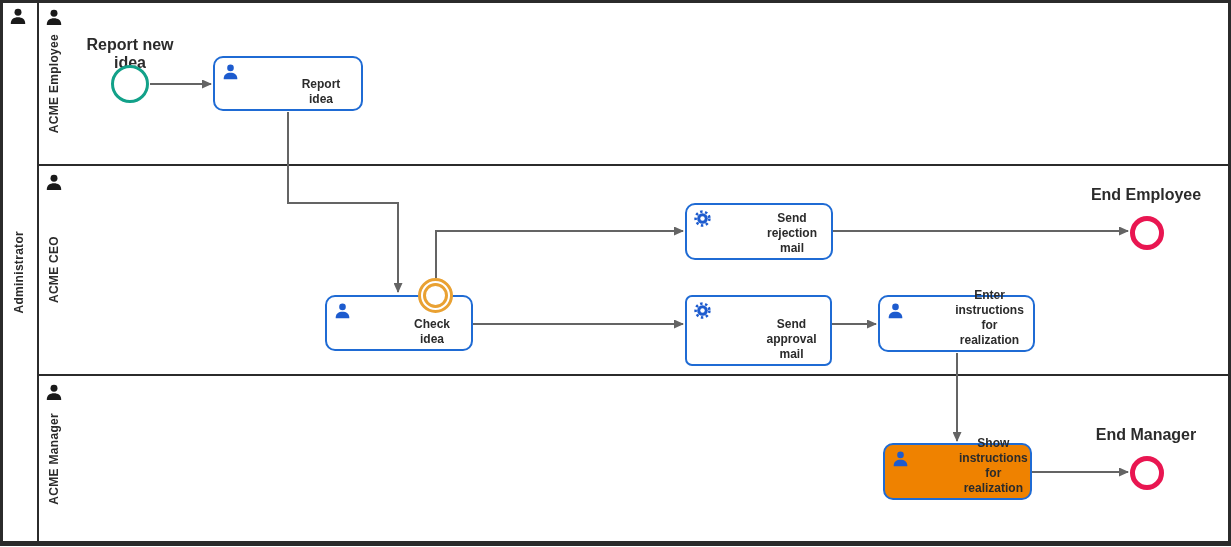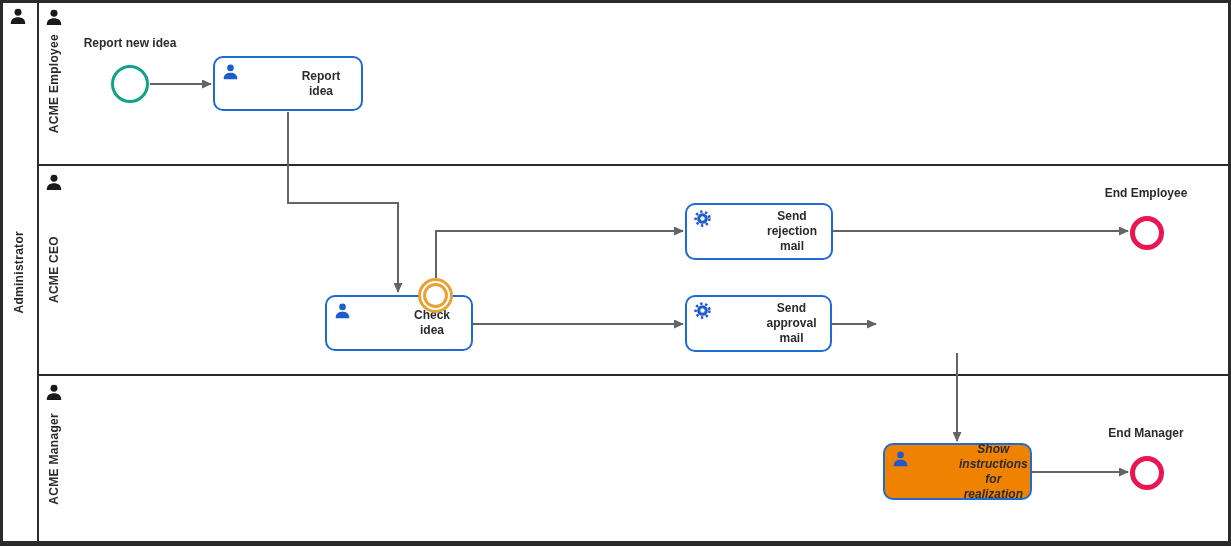--- a/index.html
+++ b/index.html
@@ -12,32 +12,32 @@
   }
   .pool-frame{position:absolute;left:0;top:0;width:1231px;height:546px;box-sizing:border-box;
     border:3px solid var(--frame);border-bottom-width:5px;background:transparent;}
   .vline,.hline{position:absolute;background:var(--frame);}
   .lane-label{position:absolute;display:flex;align-items:center;justify-content:center;}
   .lane-label span{writing-mode:vertical-rl;transform:rotate(180deg);font-size:12px;
     font-weight:700;color:var(--text);white-space:nowrap;letter-spacing:.3px;}
   .head-icon{position:absolute;width:18px;height:18px;color:#1a1a1a;}
   .head-icon svg,.node-icon svg{display:block;width:100%;height:100%;}
   .task{position:absolute;box-sizing:border-box;background:#fff;border:2px solid var(--task-border);
-    border-radius:10px;display:flex;align-items:center;z-index:2;padding-left:44px;}
-  .task.highlight{background:var(--highlight-fill);border-width:2.5px;font-style:italic;}
+    border-radius:10px;display:flex;align-items:flex-end;z-index:2;padding-left:44px;}
+  .task.highlight{background:var(--highlight-fill);border-width:2.5px;}
   .task .lbl{flex:1;display:flex;align-items:center;justify-content:center;text-align:center;
     padding:2px 8px 2px 30px;font-size:12px;font-weight:700;color:var(--text);line-height:1.25;}
   .node-icon{position:absolute;top:5px;left:7px;width:17px;height:17px;color:var(--icon-blue);}
   .evt{position:absolute;box-sizing:border-box;border-radius:50%;background:#fff;z-index:3;}
   .start{border:3px solid var(--start-event);}
   .end{border:5px solid var(--end-event);}
   .boundary{border:3px solid var(--boundary-event);}
   .boundary::before{content:"";position:absolute;inset:2px;border:3px solid var(--boundary-event);
     border-radius:50%;}
-  .elabel{position:absolute;font-size:12px;font-weight:700;color:var(--text);text-align:center;}
+  .elabel{position:absolute;font-size:16px;font-weight:700;color:var(--text);text-align:center;}
   #flows{position:absolute;left:0;top:0;width:1231px;height:547px;z-index:1;pointer-events:none;}
   #flows polyline{fill:none;stroke:var(--flow);stroke-width:2;pointer-events:stroke;}
 </style>
 </head>
 <body>
 
 <svg width="0" height="0" style="position:absolute">
   <defs>
     <g id="person">
       <circle cx="8" cy="4.6" r="3.1" fill="currentColor"></circle>
@@ -139,29 +139,37 @@
 
   <div class="task" style="left:685px;top:203px;width:148px;height:57px;">
     <span class="node-icon">
         <svg viewBox="0 0 16 16">
           <use href="#gear"></use>
         </svg>
       </span>
     <span class="lbl">Send rejection mail</span>
   </div>
 
-  <div class="task" style="left:685px;top:295px;width:147px;height:57px;">
+  <div class="task" style="left:685px;top:295px;width:147px;height:71px;border-radius:7px;">
     <span class="node-icon">
         <svg viewBox="0 0 16 16">
           <use href="#gear"></use>
         </svg>
       </span>
     <span class="lbl">Send approval mail</span>
   </div>
 
+  <div class="task" style="left:878px;top:295px;width:157px;height:57px;">
+    <span class="node-icon">
+        <svg viewBox="0 0 16 16">
+          <use href="#person"></use>
+        </svg>
+      </span>
+    <span class="lbl">Enter instructions for realization</span>
+  </div>
 
   <div class="task highlight" style="left:883px;top:443px;width:149px;height:57px;">
     <span class="node-icon">
         <svg viewBox="0 0 16 16">
           <use href="#person"></use>
         </svg>
       </span>
     <span class="lbl">Show instructions for realization</span>
   </div>
 

